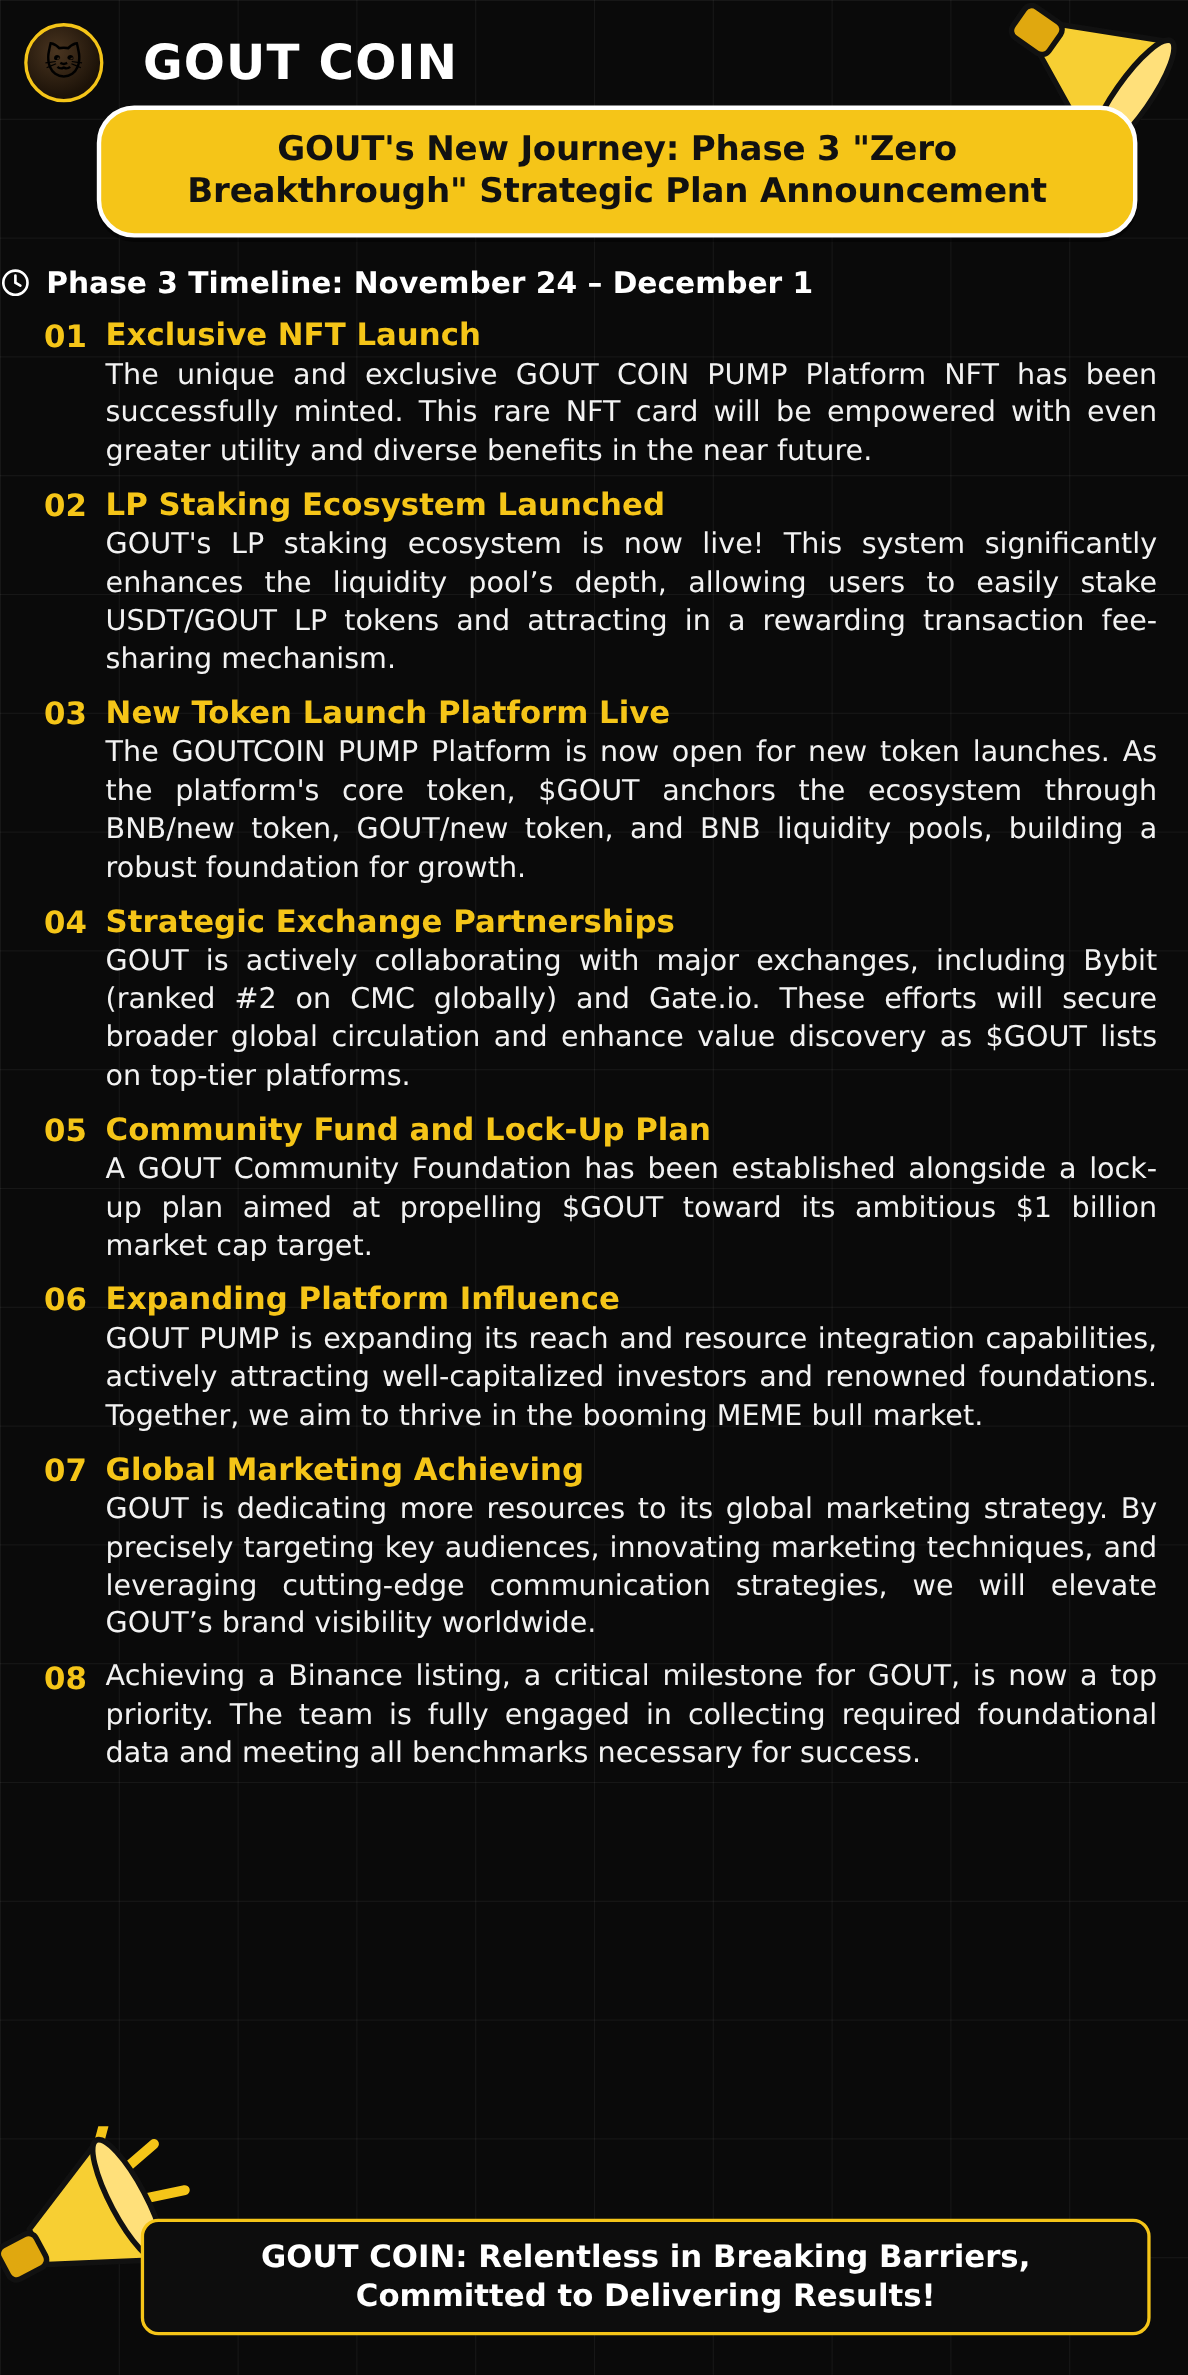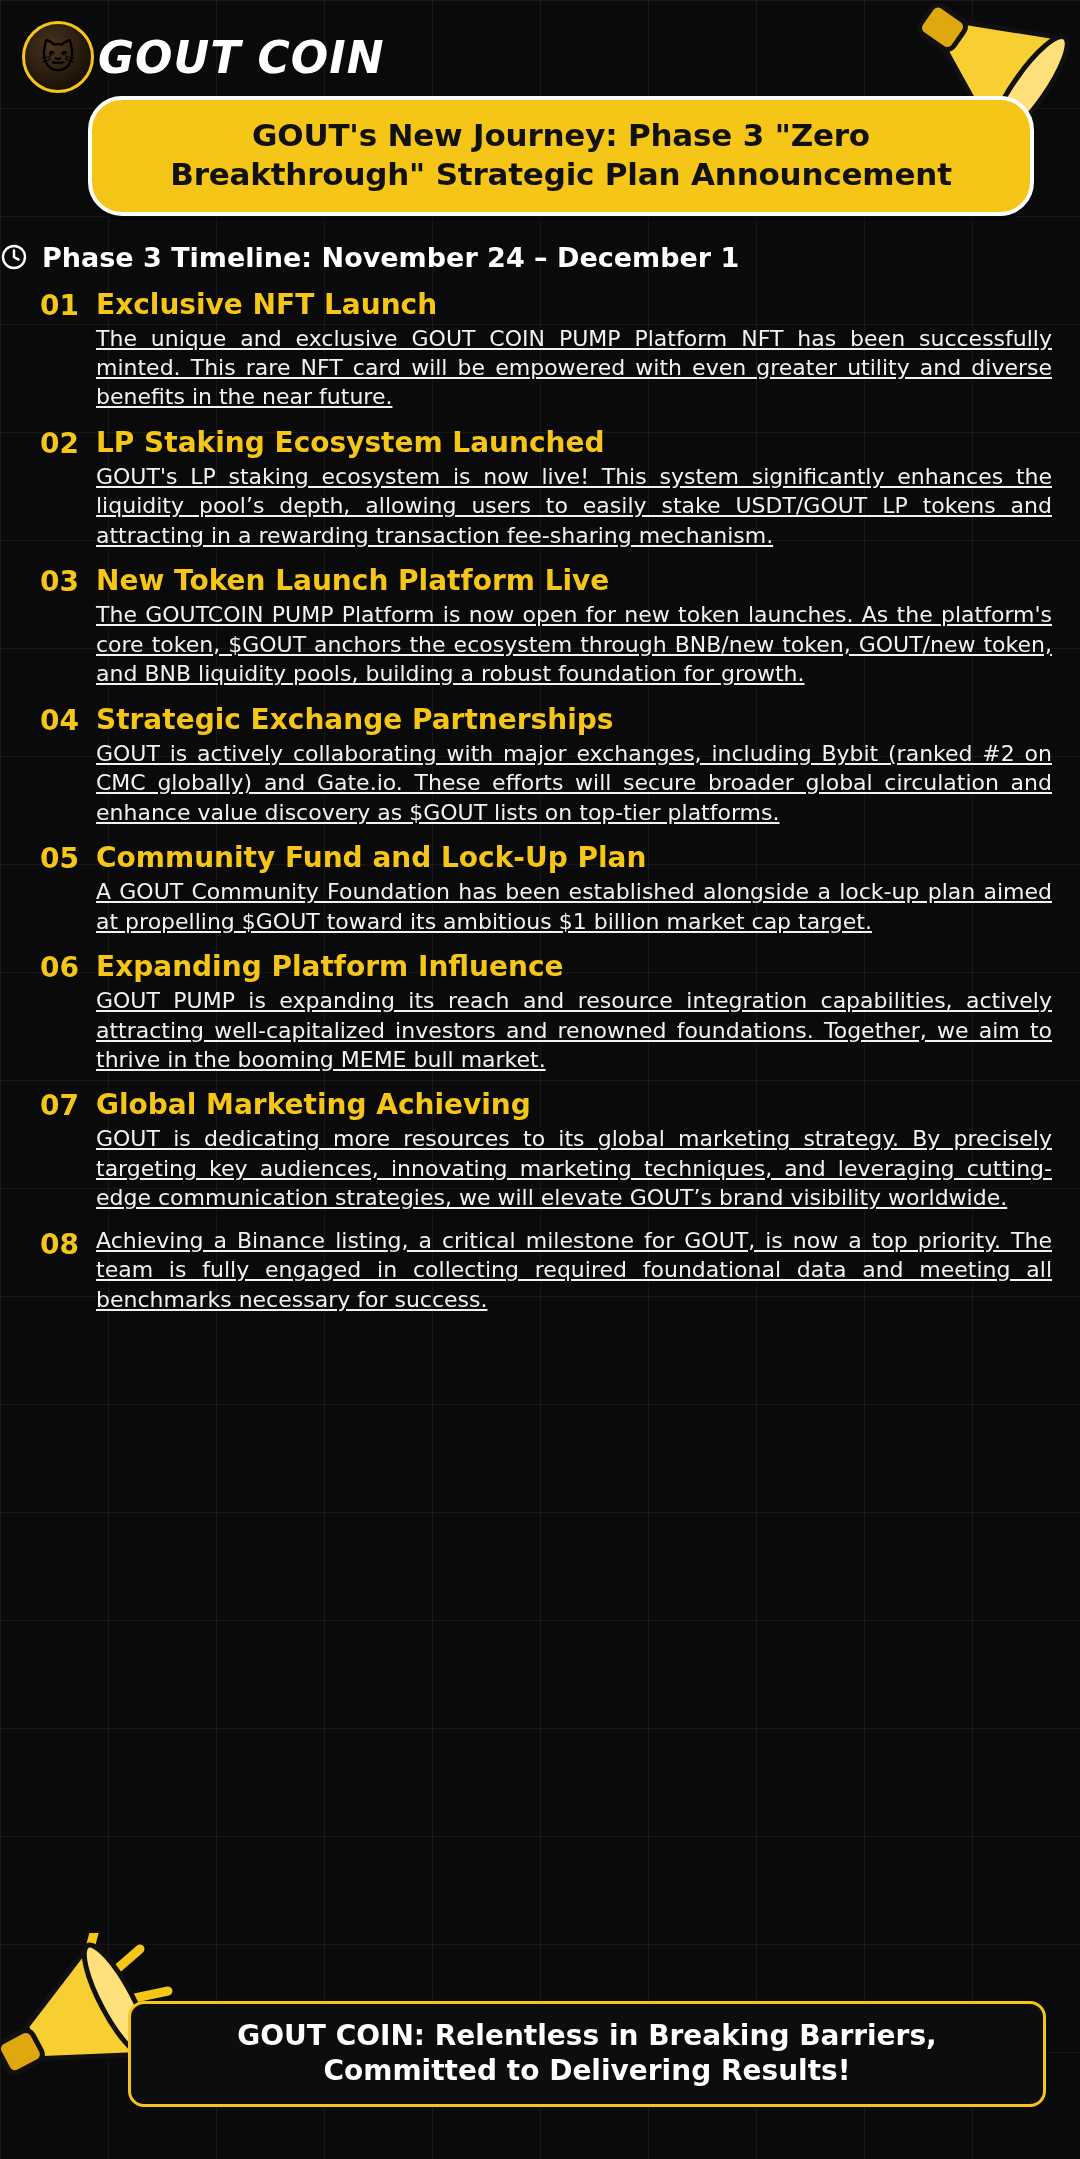--- a/index.html
+++ b/index.html
@@ -42,25 +42,24 @@
     align-items: center;
     justify-content: center;
     overflow: hidden;
     flex: none;
   }
   .logo-badge .cat {
     font-size: 34px;
     line-height: 1;
   }
   .brand {
-    margin-left: 4px;
+    margin-left: 36px;
     color: #ffffff;
     font-size: 44px;
     font-weight: bold;
-    font-style: italic;
     letter-spacing: 1px;
     font-family: "DejaVu Sans", sans-serif;
     white-space: nowrap;
   }
 
   
   .megaphone {
     position: absolute;
     pointer-events: none;
   }
@@ -140,33 +139,32 @@
   }
   .item-title {
     color: #f5c518;
     font-weight: bold;
     font-size: 28px;
     line-height: 1.25;
     margin-bottom: 2px;
   }
   .item-text {
     color: #f2f2f2;
-    font-size: 22px;
+    font-size: 26px;
     line-height: 1.34;
     text-align: justify;
     text-justify: inter-word;
-    text-decoration: underline;
   }
 
   
   .footer-wrap {
     position: absolute;
     left: 128px;
     right: 34px;
-    bottom: 52px;
+    bottom: 36px;
     z-index: 4;
   }
   .footer-box {
     border: 3px solid #f5c518;
     border-radius: 16px;
     background: #0d0d0d;
     padding: 14px 20px 16px;
     text-align: center;
   }
   .footer-box .line {

